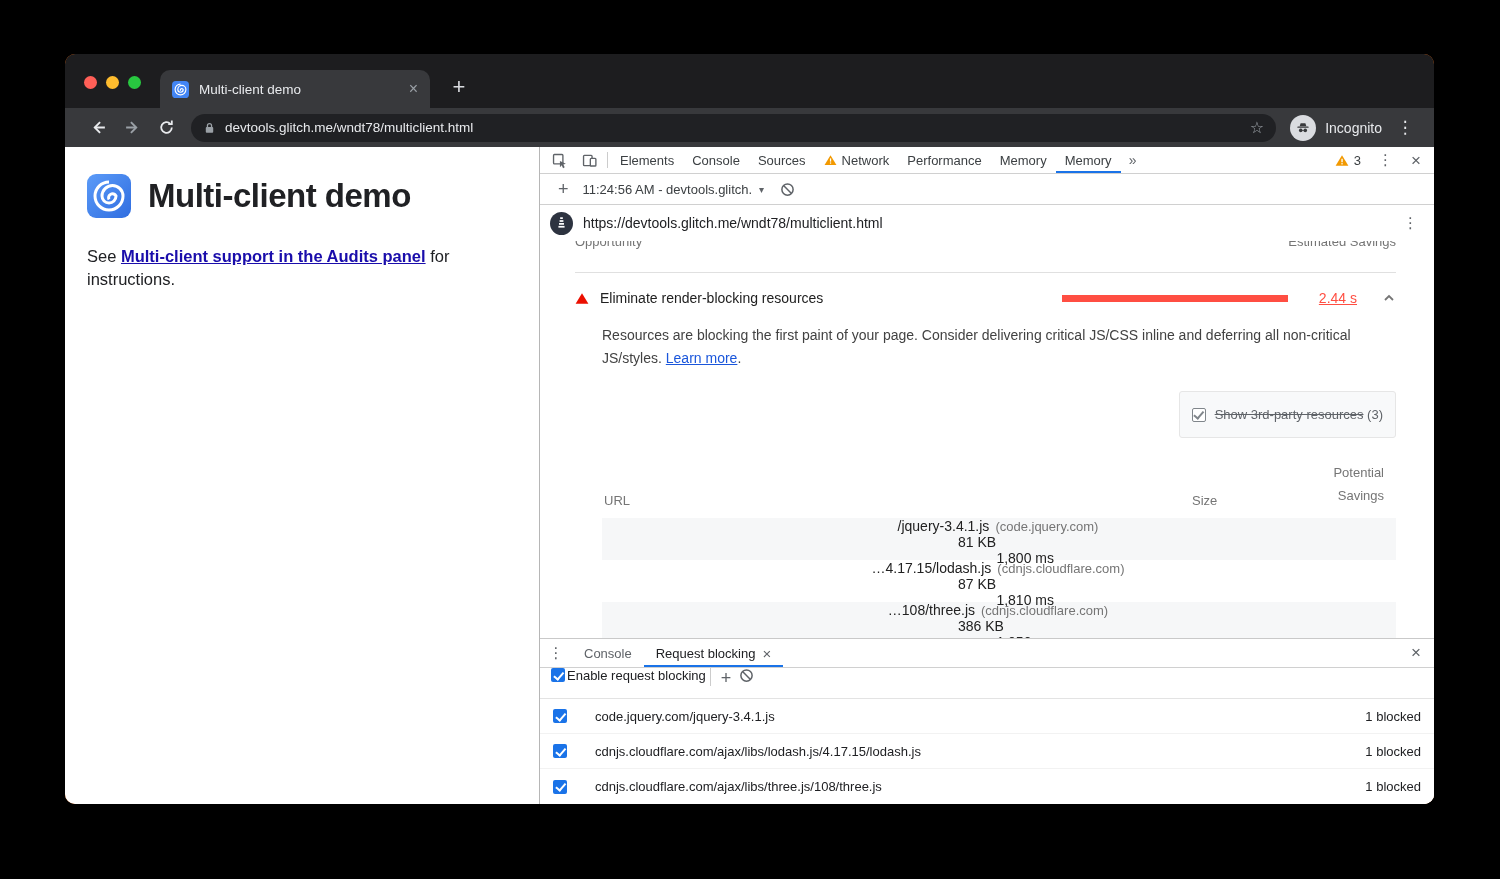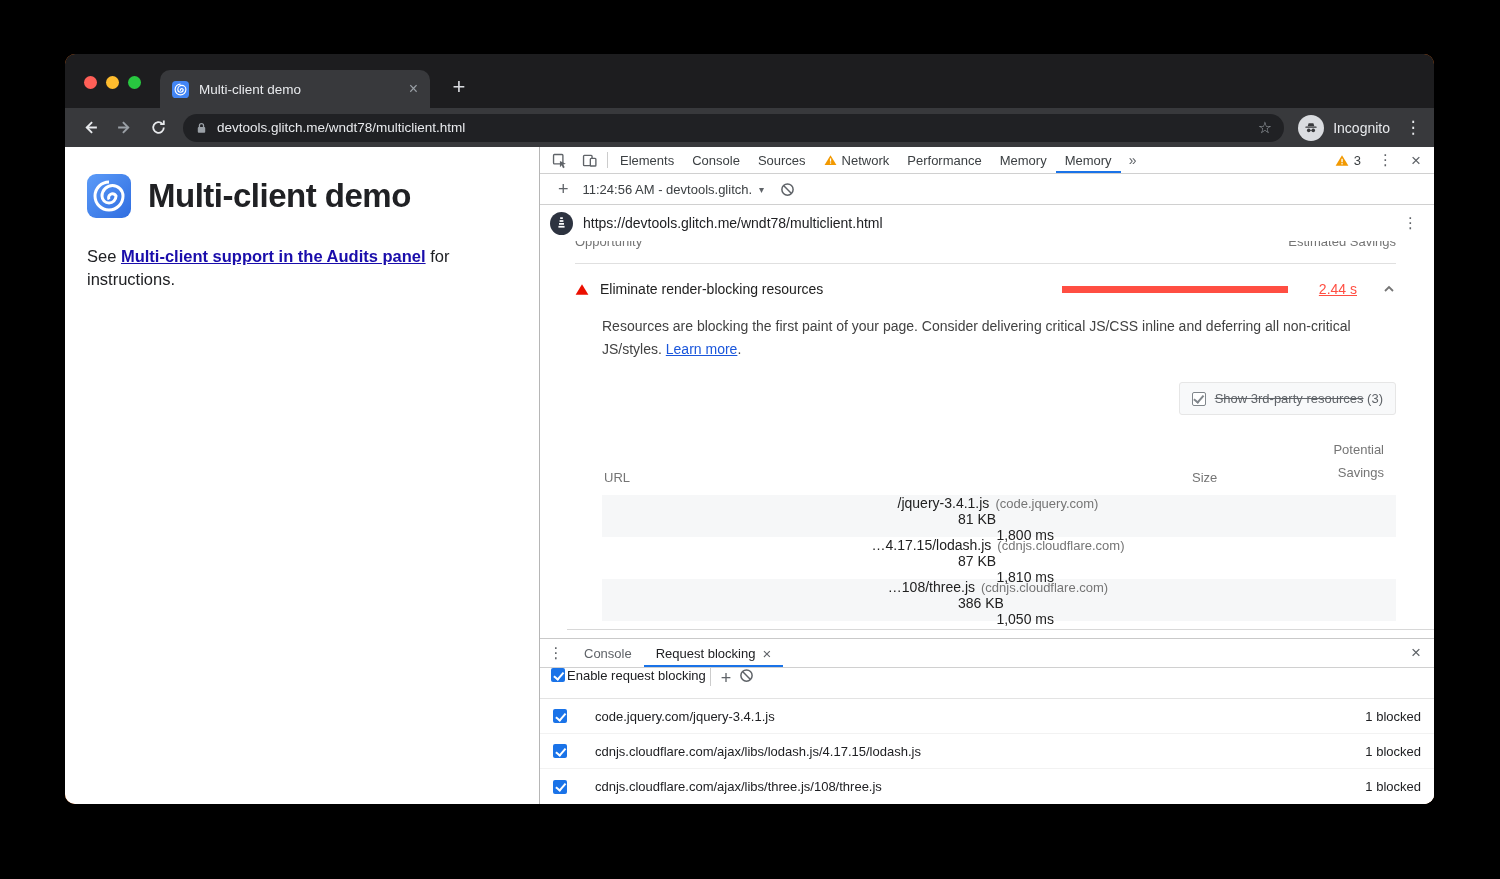--- a/index.html
+++ b/index.html
@@ -20,21 +20,21 @@
   .traffic { position:absolute; left:19px; top:22px; display:flex; gap:9px; }
   .light { width:13px; height:13px; border-radius:50%; }
   .light.red{background:#ff5f57;} .light.yellow{background:#febc2e;} .light.green{background:#28c840;}
   .tab { margin-left:95px; width:270px; height:38px; background:#38393c; border-radius:10px 10px 0 0;
          display:flex; align-items:center; padding:0 12px; gap:10px; }
   .tab-title { color:#e8eaed; font-size:13.5px; flex:1; white-space:nowrap; overflow:hidden; }
   .tab-close { color:#9aa0a6; font-size:16px; line-height:1; }
   .newtab { color:#dadce0; font-size:22px; font-weight:300; margin:0 0 8px 16px; width:26px; text-align:center; }
   .favicon { width:17px; height:17px; flex:none; }
 
-  .navbar { height:39px; background:#38393c; flex:none; display:flex; align-items:center; padding:0 8px; }
+  .navbar { height:39px; background:#38393c; flex:none; display:flex; align-items:center; padding:0 16px; }
   .nav-btn { width:34px; height:32px; display:flex; align-items:center; justify-content:center; flex:none; }
   .omnibox { flex:1; height:28px; background:#202124; border-radius:14px; display:flex; align-items:center;
              padding:0 12px; margin:0 8px; min-width:0; }
   .omni-url { color:#e8eaed; font-size:13.5px; margin-left:9px; white-space:nowrap; }
   .omni-star { margin-left:auto; color:#9aa0a6; font-size:16px; line-height:1; }
   .incognito { display:flex; align-items:center; gap:9px; color:#e8eaed; font-size:14px; margin:0 10px 0 6px; }
   .incog-circle { width:26px; height:26px; border-radius:50%; background:#dadce0;
                   display:flex; align-items:center; justify-content:center; }
   .nav-kebab { color:#e8eaed; font-size:17px; width:26px; text-align:center; }
 
@@ -67,33 +67,33 @@
   .run-select { display:flex; align-items:center; gap:7px; margin-left:4px; }
   .run-arrow { font-size:10px; color:#5f6368; }
   .run-block { margin-left:16px; display:flex; align-items:center; }
 
   .dt-urlrow { height:36px; flex:none; display:flex; align-items:center; padding:0 10px; gap:10px;
                font-size:14px; color:#202124; }
   .lh-avatar { width:23px; height:23px; flex:none; }
   .url-kebab { margin-left:auto; color:#5f6368; font-size:15px; padding:0 6px; }
 
   .dt-report { flex:1; min-height:0; overflow:hidden; padding:0 38px 0 35px; font-size:14px; }
-  .rep-header { display:flex; justify-content:space-between; margin-top:-7px; padding-bottom:14px;
+  .rep-header { display:flex; justify-content:space-between; margin-top:-7px; padding-bottom:23px;
                 border-bottom:1px solid #e0e0e0; color:#757575; font-size:13px; }
   .opp-row { display:flex; align-items:center; margin-top:17px; gap:11px; }
   .opp-title { color:#212121; }
   .opp-bar { width:226px; height:7px; background:#ff4e42; margin-left:auto; flex:none; }
   .opp-val { width:58px; text-align:right; color:#ff4e42; flex:none;text-decoration:underline; }
   .opp-chevron { margin-left:14px; flex:none; display:flex; }
   .opp-body { margin-left:27px; }
   .desc { margin-top:18px; color:#424242; line-height:1.65; max-width:792px; }
   .desc a { color:#1a56db; text-decoration:underline; }
   .third-party { display:flex; justify-content:flex-end; margin-top:21px; }
   .tp-box { display:flex; align-items:center; gap:9px; background:#f8f9fa; border:1px solid #e6e6e6;
-            border-radius:3px; padding:8px 12px; font-size:13px; color:#5f6368; }
+            border-radius:3px; padding:15px 12px; font-size:13px; color:#5f6368; }
   .tp-strike { text-decoration:line-through; }
 
   .audit-table { margin-top:20px; }
   .at-header { display:flex; align-items:flex-end; color:#757575; font-size:13px; padding:4px 12px 10px 2px; }
   .at-col-url { flex:1; min-width:0; }
   .at-col-size { width:80px; text-align:left; flex:none; }
   .at-col-sav { width:72px; text-align:right; flex:none; margin-left:40px; line-height:1.75; }
   .at-row { display:flex; align-items:center; height:42px; padding:0 12px 0 10px; color:#212121;flex-direction:column; }
   .at-row.shade { background:#f6f7f8; }
   .at-domain { color:#757575; font-size:13px; margin-left:6px; }

